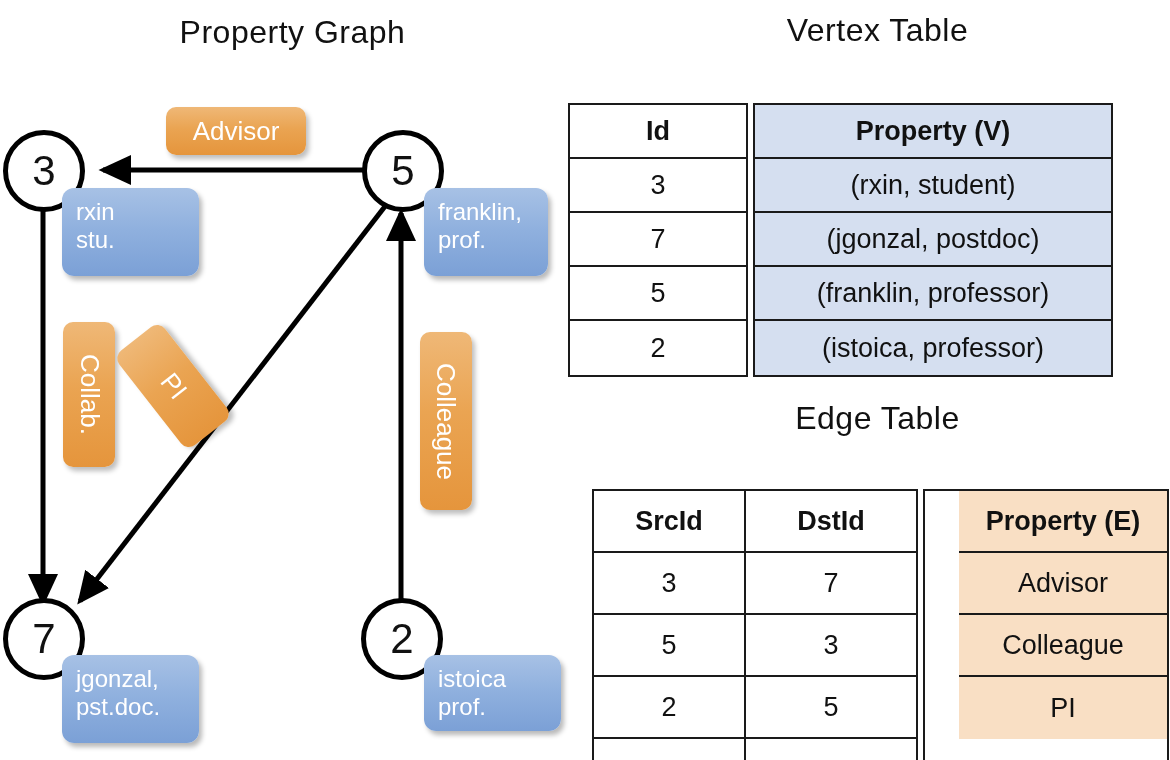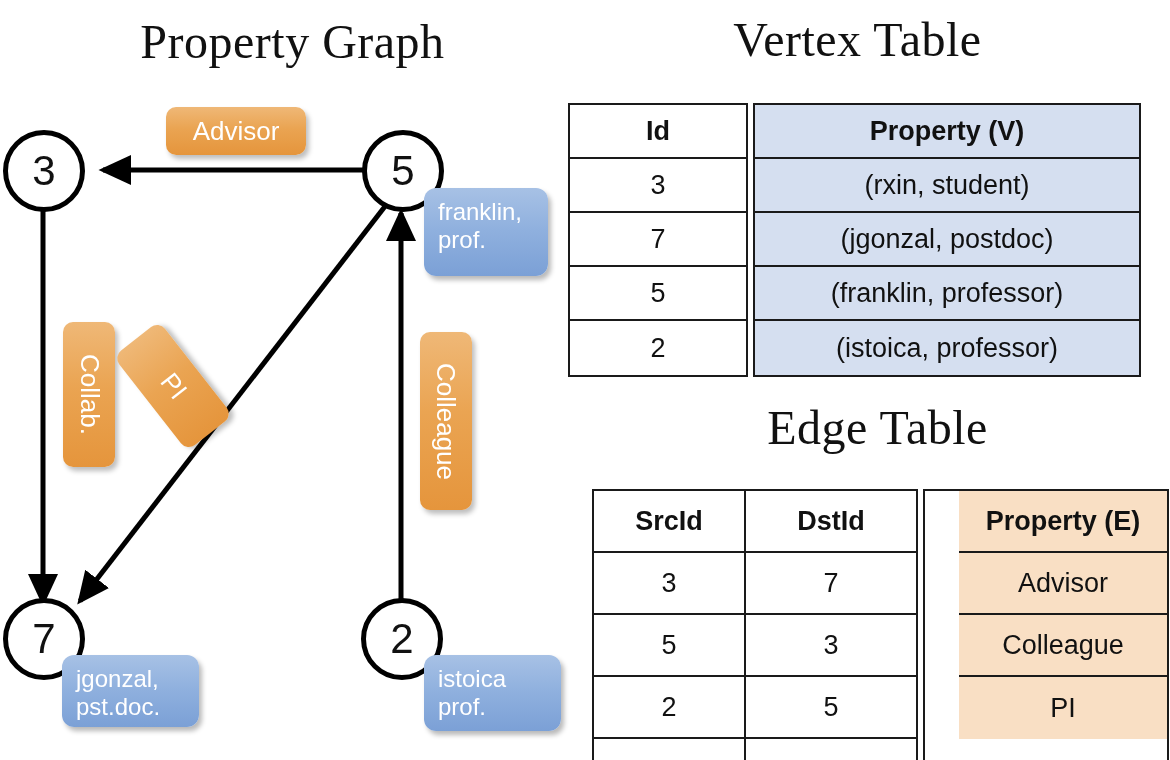--- a/index.html
+++ b/index.html
@@ -12,31 +12,31 @@
     height: 760px;
     position: relative;
     overflow: hidden;
     font-family: "Liberation Sans", sans-serif;
     color: #000000;
   }
 
   
   .title {
     position: absolute;
-    font-family: Liberation Serif, serif;
-    font-weight: 300;
-    font-size: 48px;
+    font-family: Liberation Sans, sans-serif;
+    font-weight: 300;
+    font-size: 32px;
     letter-spacing: 0.5px;
     color: #111111;
     text-align: center;
     white-space: nowrap;
     -webkit-font-smoothing: antialiased;
   }
   #title-property-graph { left: 0px;   top: 14px;  width: 585px; }
-  #title-vertex-table   { left: 565px; top: 12px;  width: 585px; }
+  #title-vertex-table   { left: 585px; top: 12px;  width: 585px; }
   #title-edge-table     { left: 585px; top: 400px; width: 585px; }
 
   
   #graph-panel {
     position: absolute;
     left: 0; top: 0;
     width: 585px; height: 760px;
   }
   #graph-svg { position: absolute; left: 0; top: 0; }
 
@@ -123,21 +123,21 @@
     color: #111;
     white-space: nowrap;
   }
   .cell:last-child { border-bottom: none; }
   .cell.head { font-weight: 700; }
   .col-blue  .cell { background: #d5dff0; }
   .col-orange .cell { background: #f9dfc4; margin-left: 34px; }
 
   #vertex-table { left: 568px; top: 103px; }
   #vertex-table .col-id      { width: 180px; }
-  #vertex-table .col-prop    { width: 388px; }
+  #vertex-table .col-prop    { width: 360px; }
   #vertex-table .cell        { height: 54px; }
 
   #edge-table { left: 592px; top: 489px; }
   #edge-table .col-src  { width: 154px; }
   #edge-table .col-dst  { width: 172px; }
   #edge-table .col-prop { width: 246px; }
   #edge-table .cell     { height: 62px; }
 </style>
 </head>
 <body>
@@ -170,25 +170,29 @@
   <div class="vertex-circle" style="left:362px; top:130px; width:82px; height:82px;">
     <span>5</span>
   </div>
   <div class="vertex-circle" style="left:3px; top:598px; width:82px; height:82px;">
     <span>7</span>
   </div>
   <div class="vertex-circle" style="left:361px; top:598px; width:82px; height:82px;">
     <span>2</span>
   </div>
 
+  <div class="prop-box" style="left:62px; top:188px; width:137px; height:88px;">
+    <span>rxin</span>
+    <span>stu.</span>
+  </div>
   <div class="prop-box" style="left:424px; top:188px; width:124px; height:88px;">
     <span>franklin,</span>
     <span>prof.</span>
   </div>
-  <div class="prop-box" style="left:62px; top:655px; width:137px; height:72px;">
+  <div class="prop-box" style="left:62px; top:655px; width:137px; height:88px;">
     <span>jgonzal,</span>
     <span>pst.doc.</span>
   </div>
   <div class="prop-box" style="left:424px; top:655px; width:137px; height:76px;">
     <span>istoica</span>
     <span>prof.</span>
   </div>
 
   <div class="edge-label" style="left:166px; top:107px; width:140px; height:48px;">
     <span>Advisor</span>

